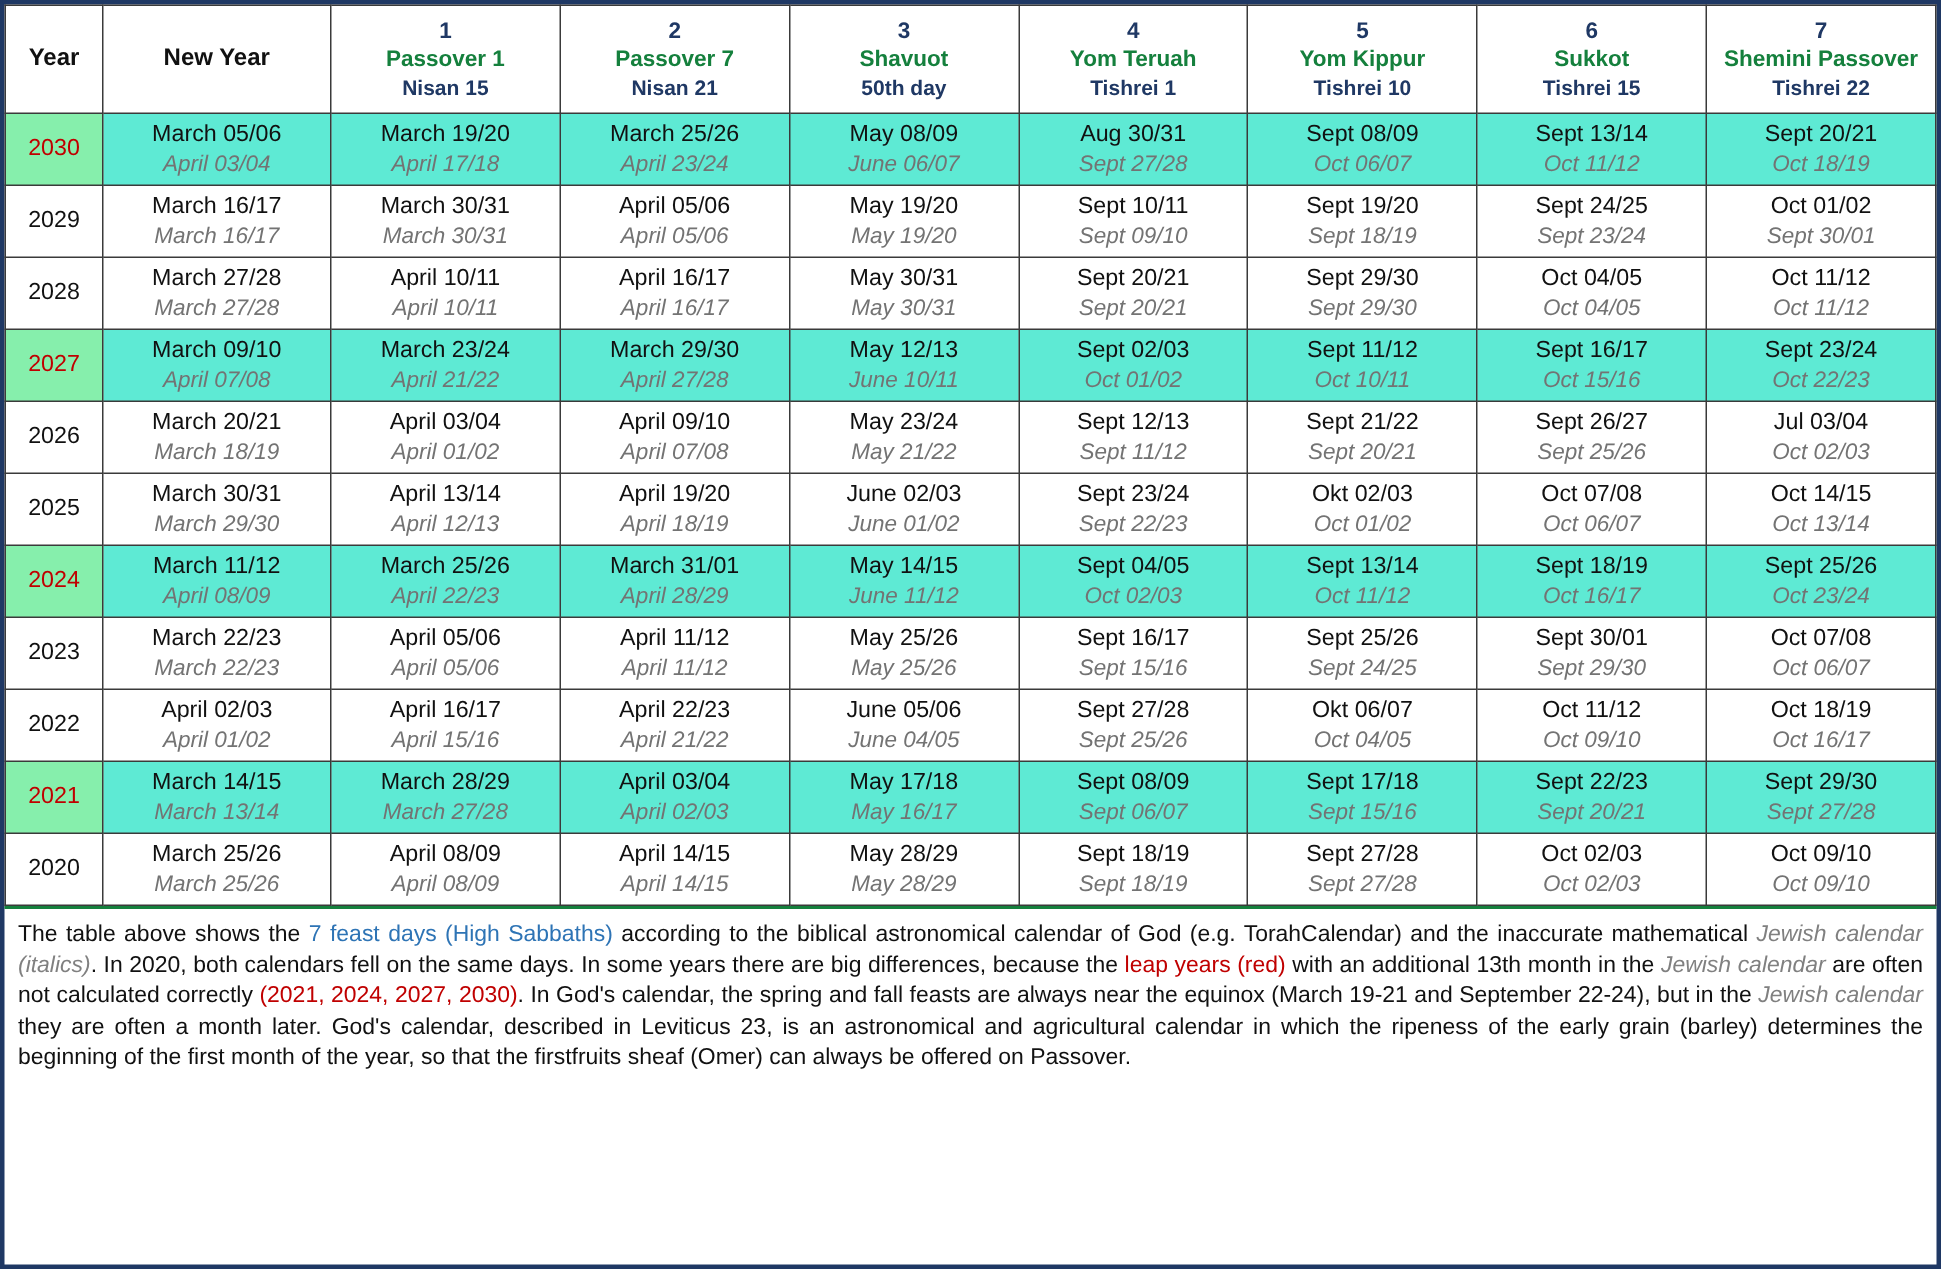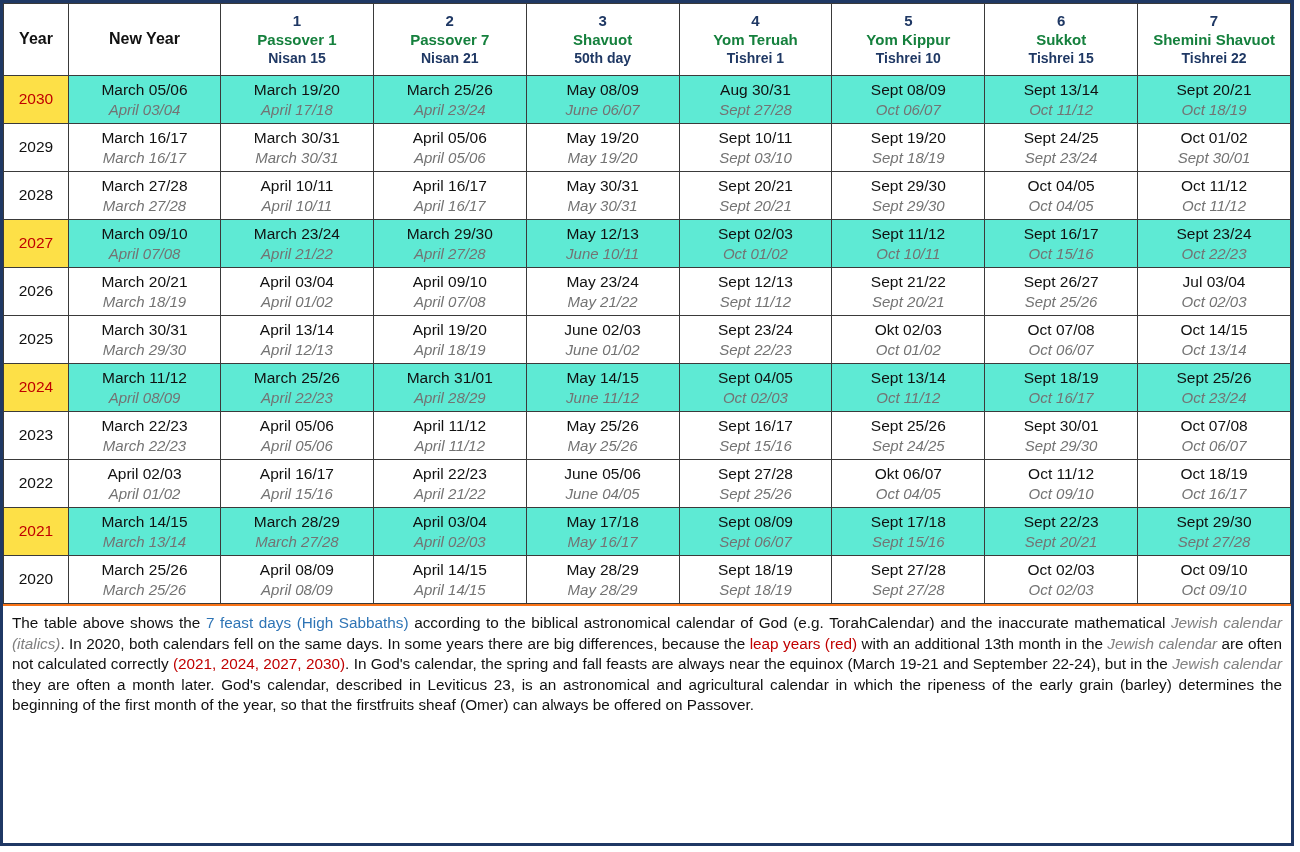--- a/index.html
+++ b/index.html
@@ -92,30 +92,30 @@
     color: #737373;
     font-size: 15px;
     font-style: italic;
     line-height: 19px;
   }
   td.col-year {
     font-size: 15.5px;
     color: #111111;
   }
   tr.leap td.col-year {
-    background: #fde047;
+    background: #86efac;
     color: #c00000;
     margin-top: 27px;
   }
   tr.leap td {
     background: #5eead4;
   }
   .notes {
     flex: 1 1 auto;
-    border-top: 2px solid #f97316;
+    border-top: 2px solid #15803d;
     padding: 7px 9px 6px 9px;
     font-size: 15.3px;
     line-height: 20.5px;
     text-align: justify;
     color: #111111;
   }
   .notes p {
     margin: 0;
   }
   .notes p + p {
@@ -172,21 +172,21 @@
           <div class="hdr-name">Yom Kippur</div>
           <div class="hdr-sub">Tishrei 10</div>
         </th>
         <th>
           <div class="hdr-num">6</div>
           <div class="hdr-name">Sukkot</div>
           <div class="hdr-sub">Tishrei 15</div>
         </th>
         <th>
           <div class="hdr-num">7</div>
-          <div class="hdr-name">Shemini Shavuot</div>
+          <div class="hdr-name">Shemini Passover</div>
           <div class="hdr-sub">Tishrei 22</div>
         </th>
       </tr>
     </thead>
     <tbody id="table-body">
         <tr class="leap">
           <td class="col-year">2030</td>
           <td class="col-ny">
             <div class="bib">March 05/06</div>
             <div class="jew">April 03/04</div>
@@ -233,21 +233,21 @@
           <td>
             <div class="bib">April 05/06</div>
             <div class="jew">April 05/06</div>
           </td>
           <td>
             <div class="bib">May 19/20</div>
             <div class="jew">May 19/20</div>
           </td>
           <td>
             <div class="bib">Sept 10/11</div>
-            <div class="jew">Sept 03/10</div>
+            <div class="jew">Sept 09/10</div>
           </td>
           <td>
             <div class="bib">Sept 19/20</div>
             <div class="jew">Sept 18/19</div>
           </td>
           <td>
             <div class="bib">Sept 24/25</div>
             <div class="jew">Sept 23/24</div>
           </td>
           <td>

